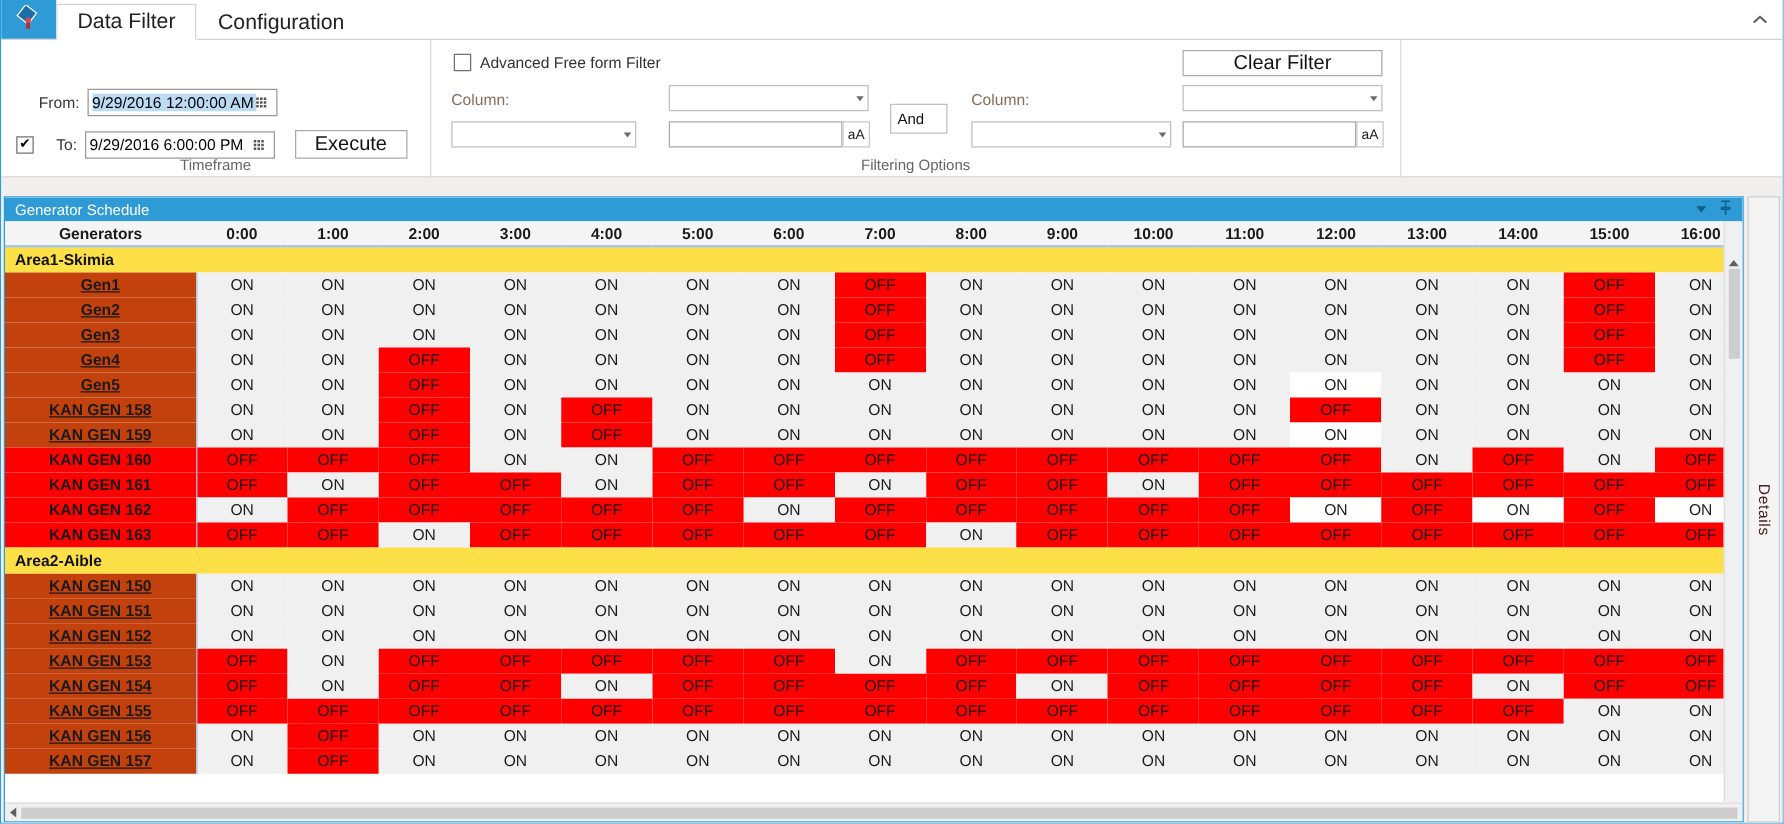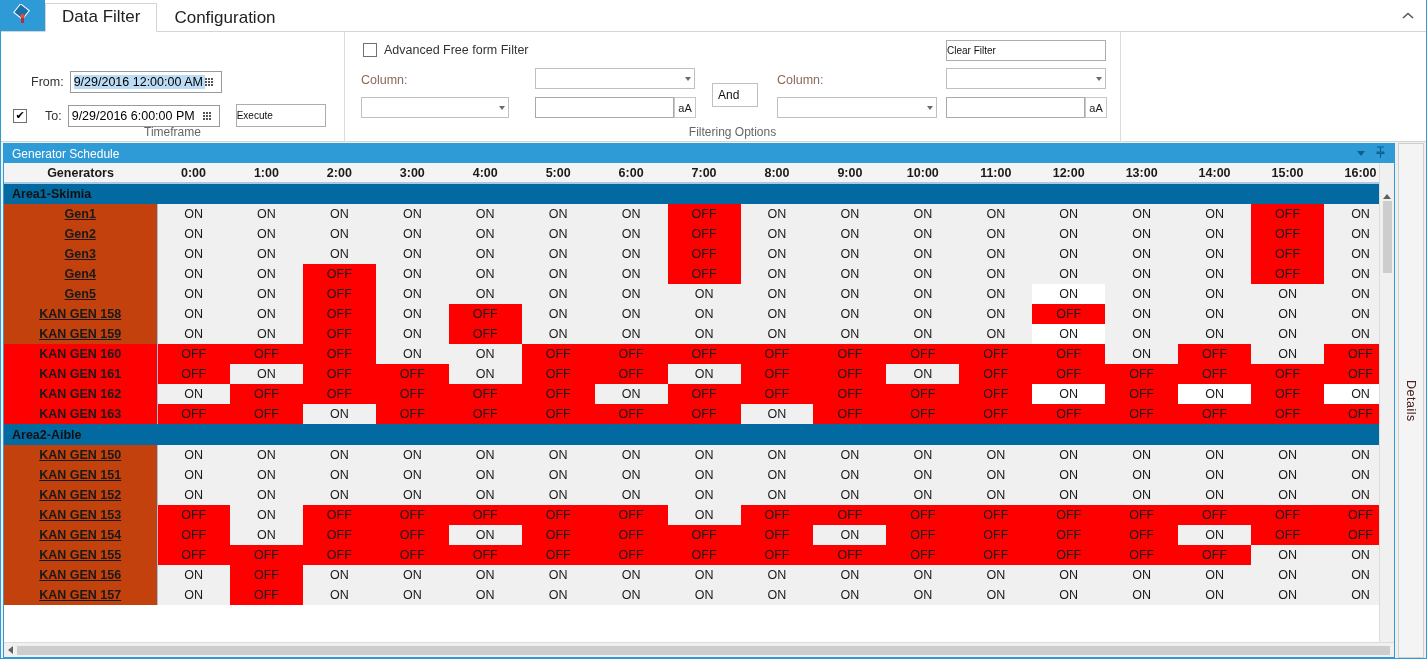--- a/index.html
+++ b/index.html
@@ -113,24 +113,24 @@
     width: 14px; height: 14px;
     border: 1px solid #707070;
     background: #fff;
     display: inline-flex; align-items: center; justify-content: center;
     font-size: 11px; color: #000;
     line-height: 1;
   }
   .btn {
     border: 1px solid #acacac;
     background: #ffffff;
-    font-size: 10px;
+    font-size: 16px;
     color: #111;
     height: 23px;
-    display: flex; align-items: center; justify-content: flex-start;
+    display: flex; align-items: center; justify-content: center;
     cursor: pointer;
   }
   #execute-btn { width: 90px; margin-left: 16px; }
 
   
   #group-filtering { width: 776px; }
   .ff-abs { position: absolute; }
   .combo {
     border: 1px solid #c0c0c0;
     background: #fff;
@@ -168,21 +168,21 @@
     padding: 0 3px 0 5px;
     font-size: 12px; color: #111;
   }
   #clear-filter-btn { width: 160px; height: 21px; }
 
   
   .content-area {
     flex: 1;
     display: flex;
     background: #f0efee;
-    padding: 1px 2px 0 2px;
+    padding: 15px 2px 0 2px;
     overflow: hidden;
   }
   .panel {
     flex: 1;
     border: 1px solid #2e9bd6;
     display: flex;
     flex-direction: column;
     background: #fff;
     overflow: hidden;
   }
@@ -238,21 +238,21 @@
     text-align: left;
     padding-left: 8px;
     font-weight: bold;
     font-size: 12.5px;
     color: #111;
     border-right: 1px solid #9dc0e2;
   }
   td.namecell.green { background: #c2410c; text-decoration: underline; }
   td.namecell.red { background: #fe0000; }
   tr.grouprow td {
-    background: #0369a1;
+    background: #fde047;
     text-align: left;
     padding-left: 8px;
     font-weight: bold;
     font-size: 12.5px;
     height: 21px;
     color: #111;
   }
   td.cell { background: #f0f0f0; }
   td.cell.off { background: #fe0000; }
   td.cell.hl { background: #ffffff; }

